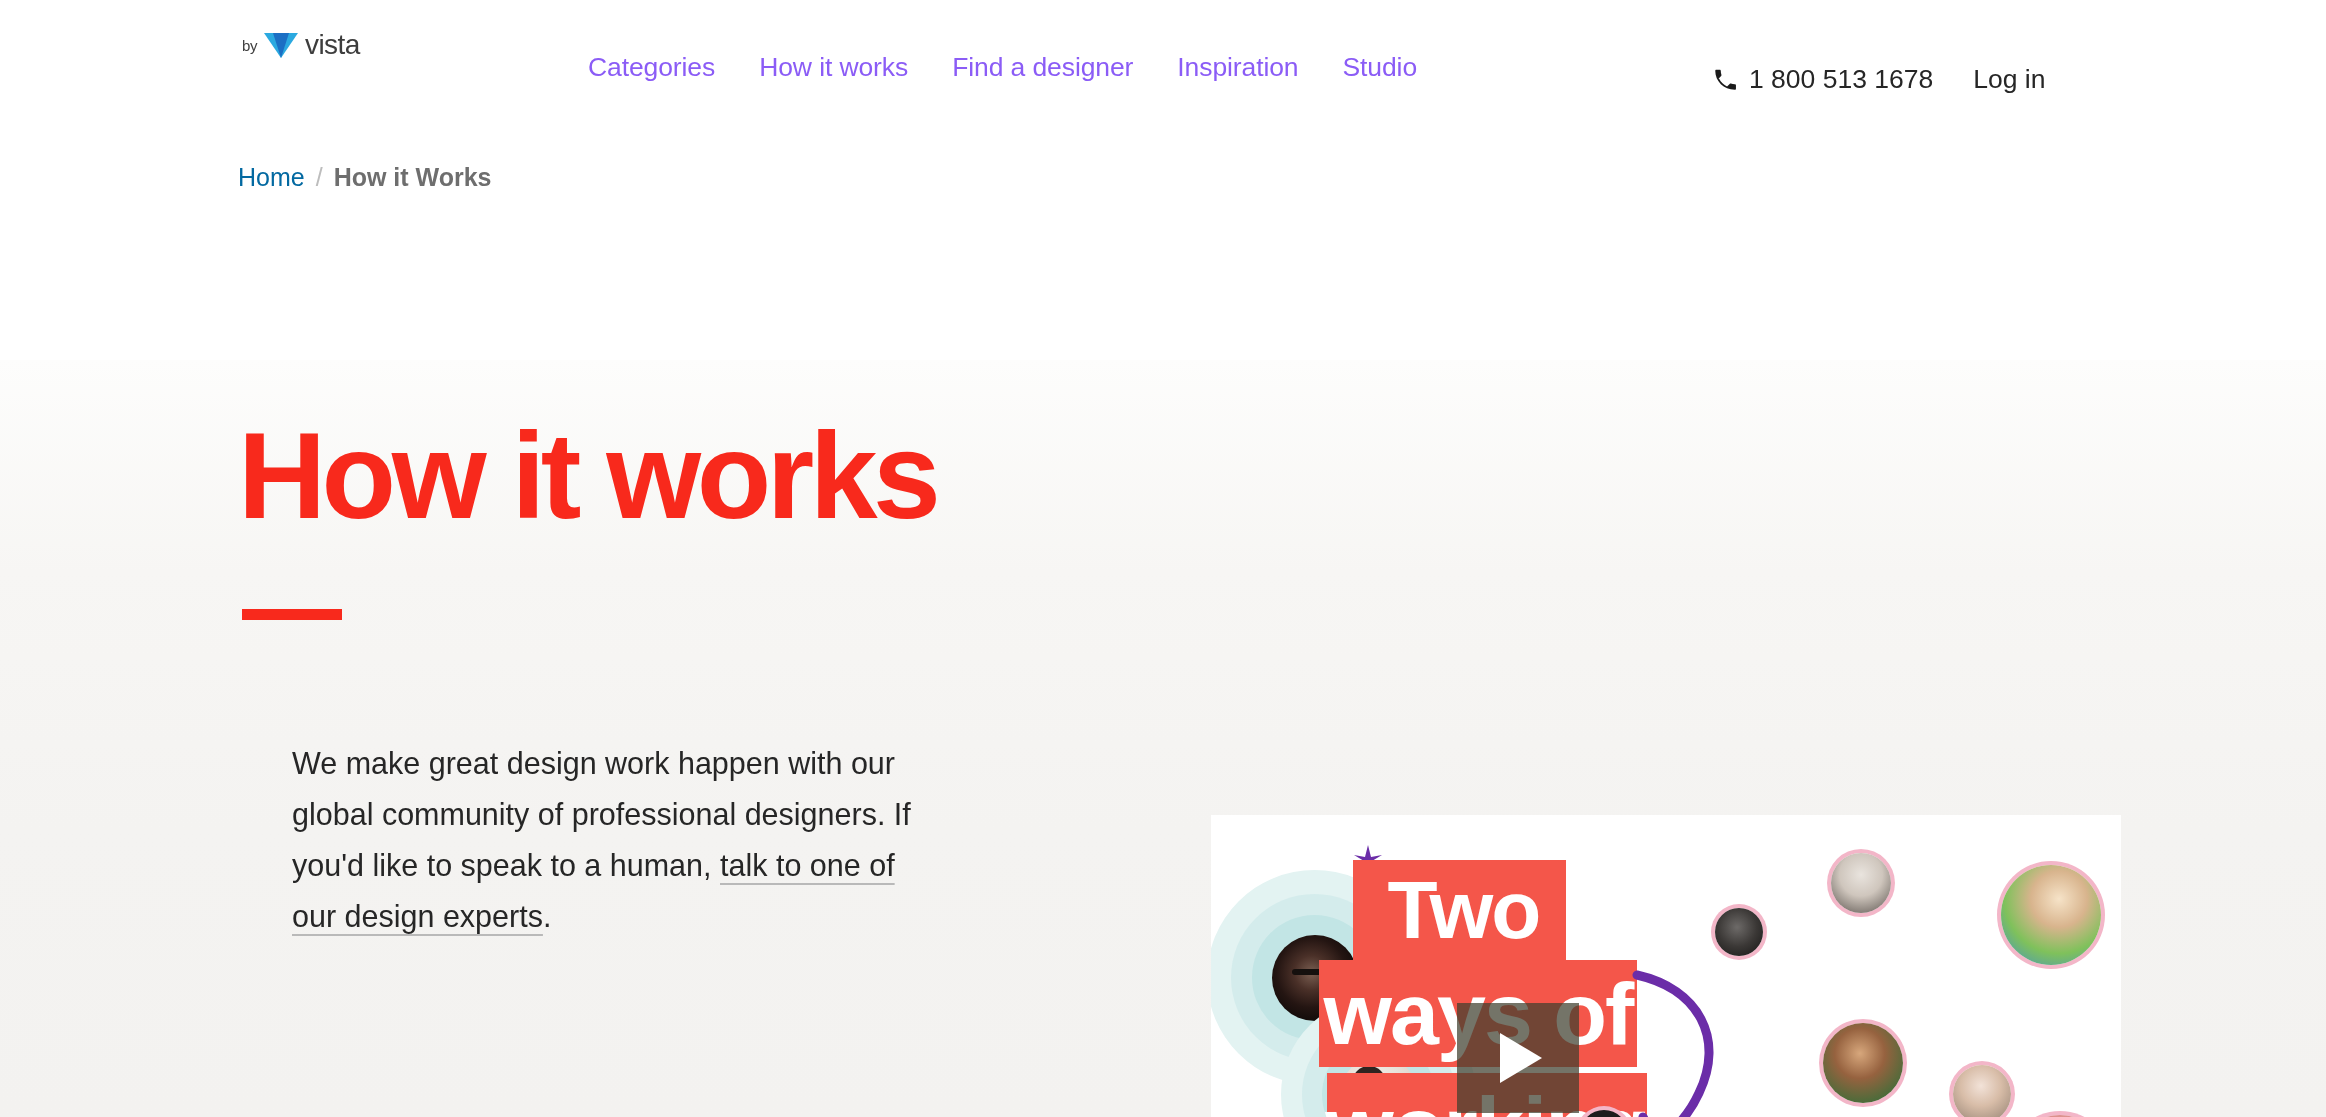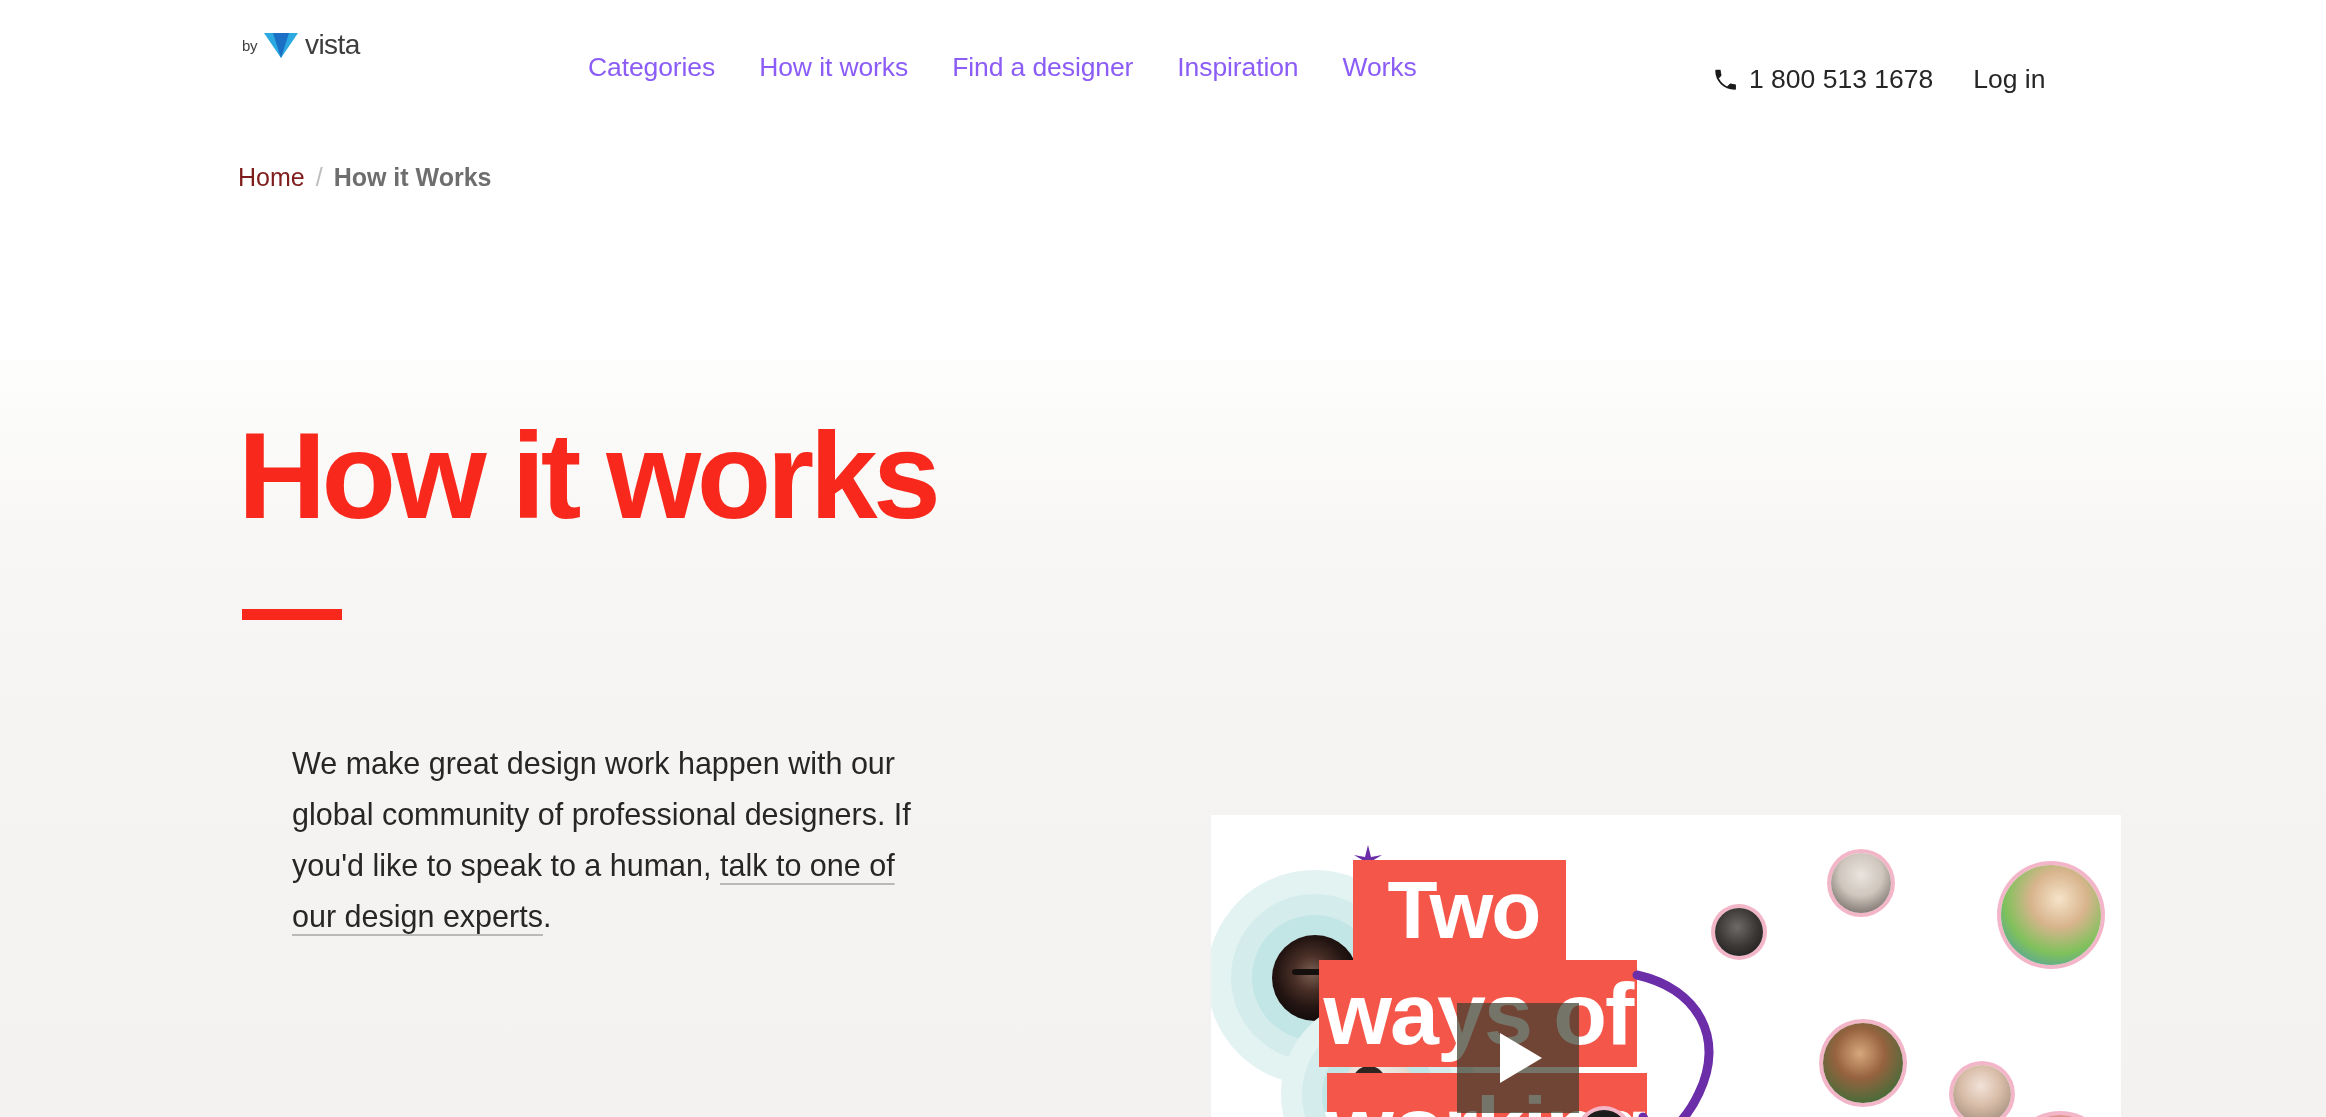--- a/index.html
+++ b/index.html
@@ -52,21 +52,21 @@
   }
   .phone-ico { width:26px; height:26px; display:block; }
   .login { font-size:26.5px; color:#262626; cursor:pointer; white-space:nowrap; }
 
   
   .breadcrumb {
     position:absolute; left:238px; top:163px;
     display:flex; align-items:center; gap:11px;
     font-size:25px; z-index:15;
   }
-  .crumb-home { color:#7f1d1d; cursor:pointer; }
+  .crumb-home { color:#0369a1; cursor:pointer; }
   .crumb-sep  { color:#bdbdbd; }
   .crumb-cur  { color:#6e6e6e; font-weight:bold; }
 
   
   .hero {
     position:absolute; left:0; top:360px; width:2326px; height:757px;
     background:linear-gradient(180deg,#fdfdfc 0%,#f7f6f4 28%,#f4f3f1 62%,#f3f2f0 100%);
   }
   .hero-left { position:absolute; left:238px; top:55px; width:780px; }
   .hero-title {
@@ -164,21 +164,21 @@
         </svg>
         <span class="logo-vista">vista</span>
       </div>
     </div>
 
     <nav class="nav">
       <span class="nav-item">Categories</span>
       <span class="nav-item">How it works</span>
       <span class="nav-item">Find a designer</span>
       <span class="nav-item">Inspiration</span>
-      <span class="nav-item">Works</span>
+      <span class="nav-item">Studio</span>
     </nav>
 
     <div class="header-right">
       <div class="phone">
         <svg class="phone-ico" viewBox="0 0 24 24">
           <path fill="#1a1a1a" d="M6.6 10.8c1.6 3.1 4.2 5.6 7.3 7.2l2.4-2.4c.3-.3.7-.4 1.1-.3 1.2.4 2.4.6 3.7.6.6 0 1 .4 1 1V20c0 .6-.4 1-1 1C10.8 21 3 13.2 3 3.5c0-.6.4-1 1-1h3.1c.6 0 1 .4 1 1 0 1.3.2 2.5.6 3.7.1.4 0 .8-.3 1.1l-2.4 2.5z"></path>
         </svg>
         <span>1 800 513 1678</span>
       </div>
       <span class="login">Log in</span>

